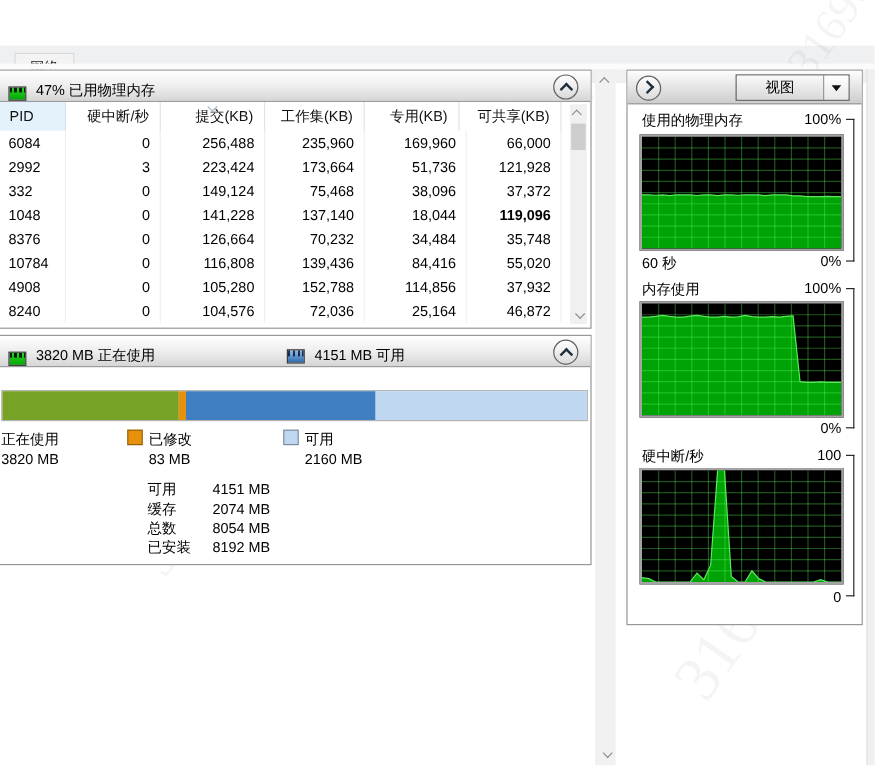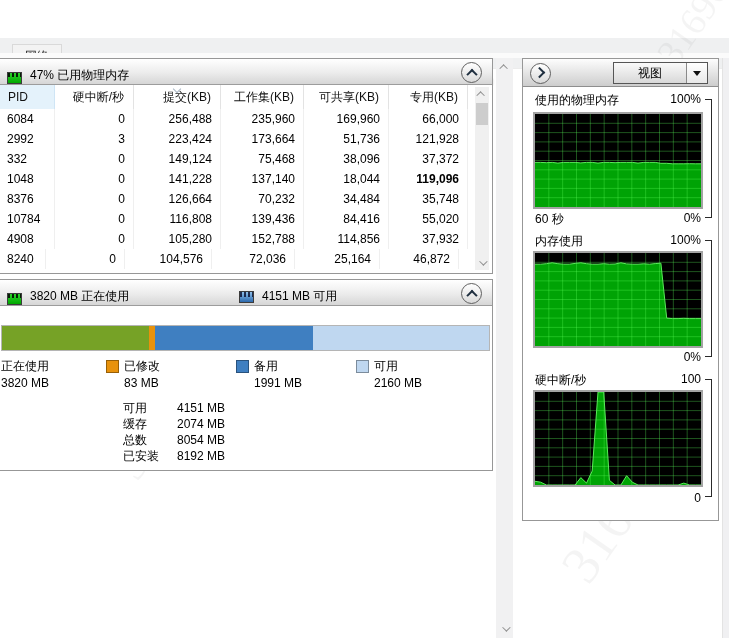--- a/index.html
+++ b/index.html
@@ -48,21 +48,21 @@
   .sb-chev{width:5px;height:5px;border-left:1px solid #8f8f8f;border-top:1px solid #8f8f8f;}
   .sb-chev.up{transform:rotate(45deg) translateY(2px);}
   .sb-chev.down{transform:rotate(225deg) translateY(2px);}
   .sb-thumb{position:absolute;left:1px;right:1px;background:#cdcdcd;cursor:pointer;}
 
   
   .membar{position:absolute;left:2px;top:45px;width:489px;height:26px;display:flex;border:1px solid #b5b5b5;box-sizing:border-box;}
   .membar .seg{height:100%;}
   .legend{position:absolute;left:2px;top:78px;display:flex;}
   .legend .item{display:flex;flex-direction:column;}
-  .legend .li-row{display:flex;align-items:center;gap:5px;height:16px;}
+  .legend .li-row{display:flex;gap:5px;height:16px;}
   .legend .swatch{width:13px;height:13px;border:1px solid rgba(0,0,0,.35);box-sizing:border-box;flex:0 0 auto;}
   .legend .val{margin-top:2px;}
   .details{position:absolute;left:124px;top:120px;}
   .details .drow{display:flex;height:16px;align-items:center;}
   .details .dlabel{width:54px;}
 
   
   #rightPanel{position:absolute;left:522px;top:58px;width:197px;height:463px;border:1px solid #979797;
               background:#fff;box-sizing:border-box;}
   .rp-header{position:relative;height:27px;background:linear-gradient(#fdfdfd,#cdcdcd);border-bottom:1px solid #8e8e8e;}
@@ -113,25 +113,25 @@
         <div class="th" style="width: 79px;">
           <span>硬中断/秒</span>
         </div>
         <div class="th" style="width: 87px;">
           <span>提交(KB)</span>
           <span class="sort-glyph"></span>
         </div>
         <div class="th" style="width: 83px;">
           <span>工作集(KB)</span>
         </div>
+        <div class="th" style="width: 79px;">
+          <span>专用(KB)</span>
+        </div>
         <div class="th" style="width: 85px;">
           <span>可共享(KB)</span>
-        </div>
-        <div class="th" style="width: 79px;">
-          <span>专用(KB)</span>
         </div>
       </div>
     <div id="tableBody">
         <div class="tr">
           <div class="td first" style="width: 56px; text-align: right;">6084</div>
           <div class="td" style="width: 79px;">0</div>
           <div class="td" style="width: 87px;">256,488</div>
           <div class="td" style="width: 83px;">235,960</div>
           <div class="td" style="width: 85px;">169,960</div>
           <div class="td" style="width: 79px;">66,000</div>
@@ -178,21 +178,21 @@
         </div>
         <div class="tr">
           <div class="td first" style="width: 56px;">4908</div>
           <div class="td" style="width: 79px;">0</div>
           <div class="td" style="width: 87px;">105,280</div>
           <div class="td" style="width: 83px;">152,788</div>
           <div class="td" style="width: 85px;">114,856</div>
           <div class="td" style="width: 79px;">37,932</div>
         </div>
         <div class="tr">
-          <div class="td first" style="width: 47px;">8240</div>
+          <div class="td first" style="width: 56px;">8240</div>
           <div class="td" style="width: 79px;">0</div>
           <div class="td" style="width: 87px;">104,576</div>
           <div class="td" style="width: 83px;">72,036</div>
           <div class="td" style="width: 85px;">25,164</div>
           <div class="td" style="width: 79px;">46,872</div>
         </div>
       </div>
     <div class="vscroll" id="tableScroll">
       <div class="sb-arrow" style="top:0;">
           <span class="sb-chev up"></span>
@@ -228,27 +228,20 @@
             <span>正在使用</span>
           </div>
           <div class="val" style="padding-left: 0px;">3820 MB</div>
         </div>
         <div class="item" style="width: 130px;">
           <div class="li-row">
             <span class="swatch" style="background: rgb(232, 146, 12);"></span>
             <span>已修改</span>
           </div>
           <div class="val" style="padding-left: 18px;">83 MB</div>
-        </div>
-        <div class="item" style="width: 120px;">
-          <div class="li-row">
-            <span class="swatch" style="background: rgb(63, 127, 193);"></span>
-            <span>备用</span>
-          </div>
-          <div class="val" style="padding-left: 18px;">1991 MB</div>
         </div>
         <div class="item" style="width: 125px;">
           <div class="li-row">
             <span class="swatch" style="background: rgb(191, 215, 240);"></span>
             <span>可用</span>
           </div>
           <div class="val" style="padding-left: 18px;">2160 MB</div>
         </div>
       </div>
     <div class="details" id="memDetails">

